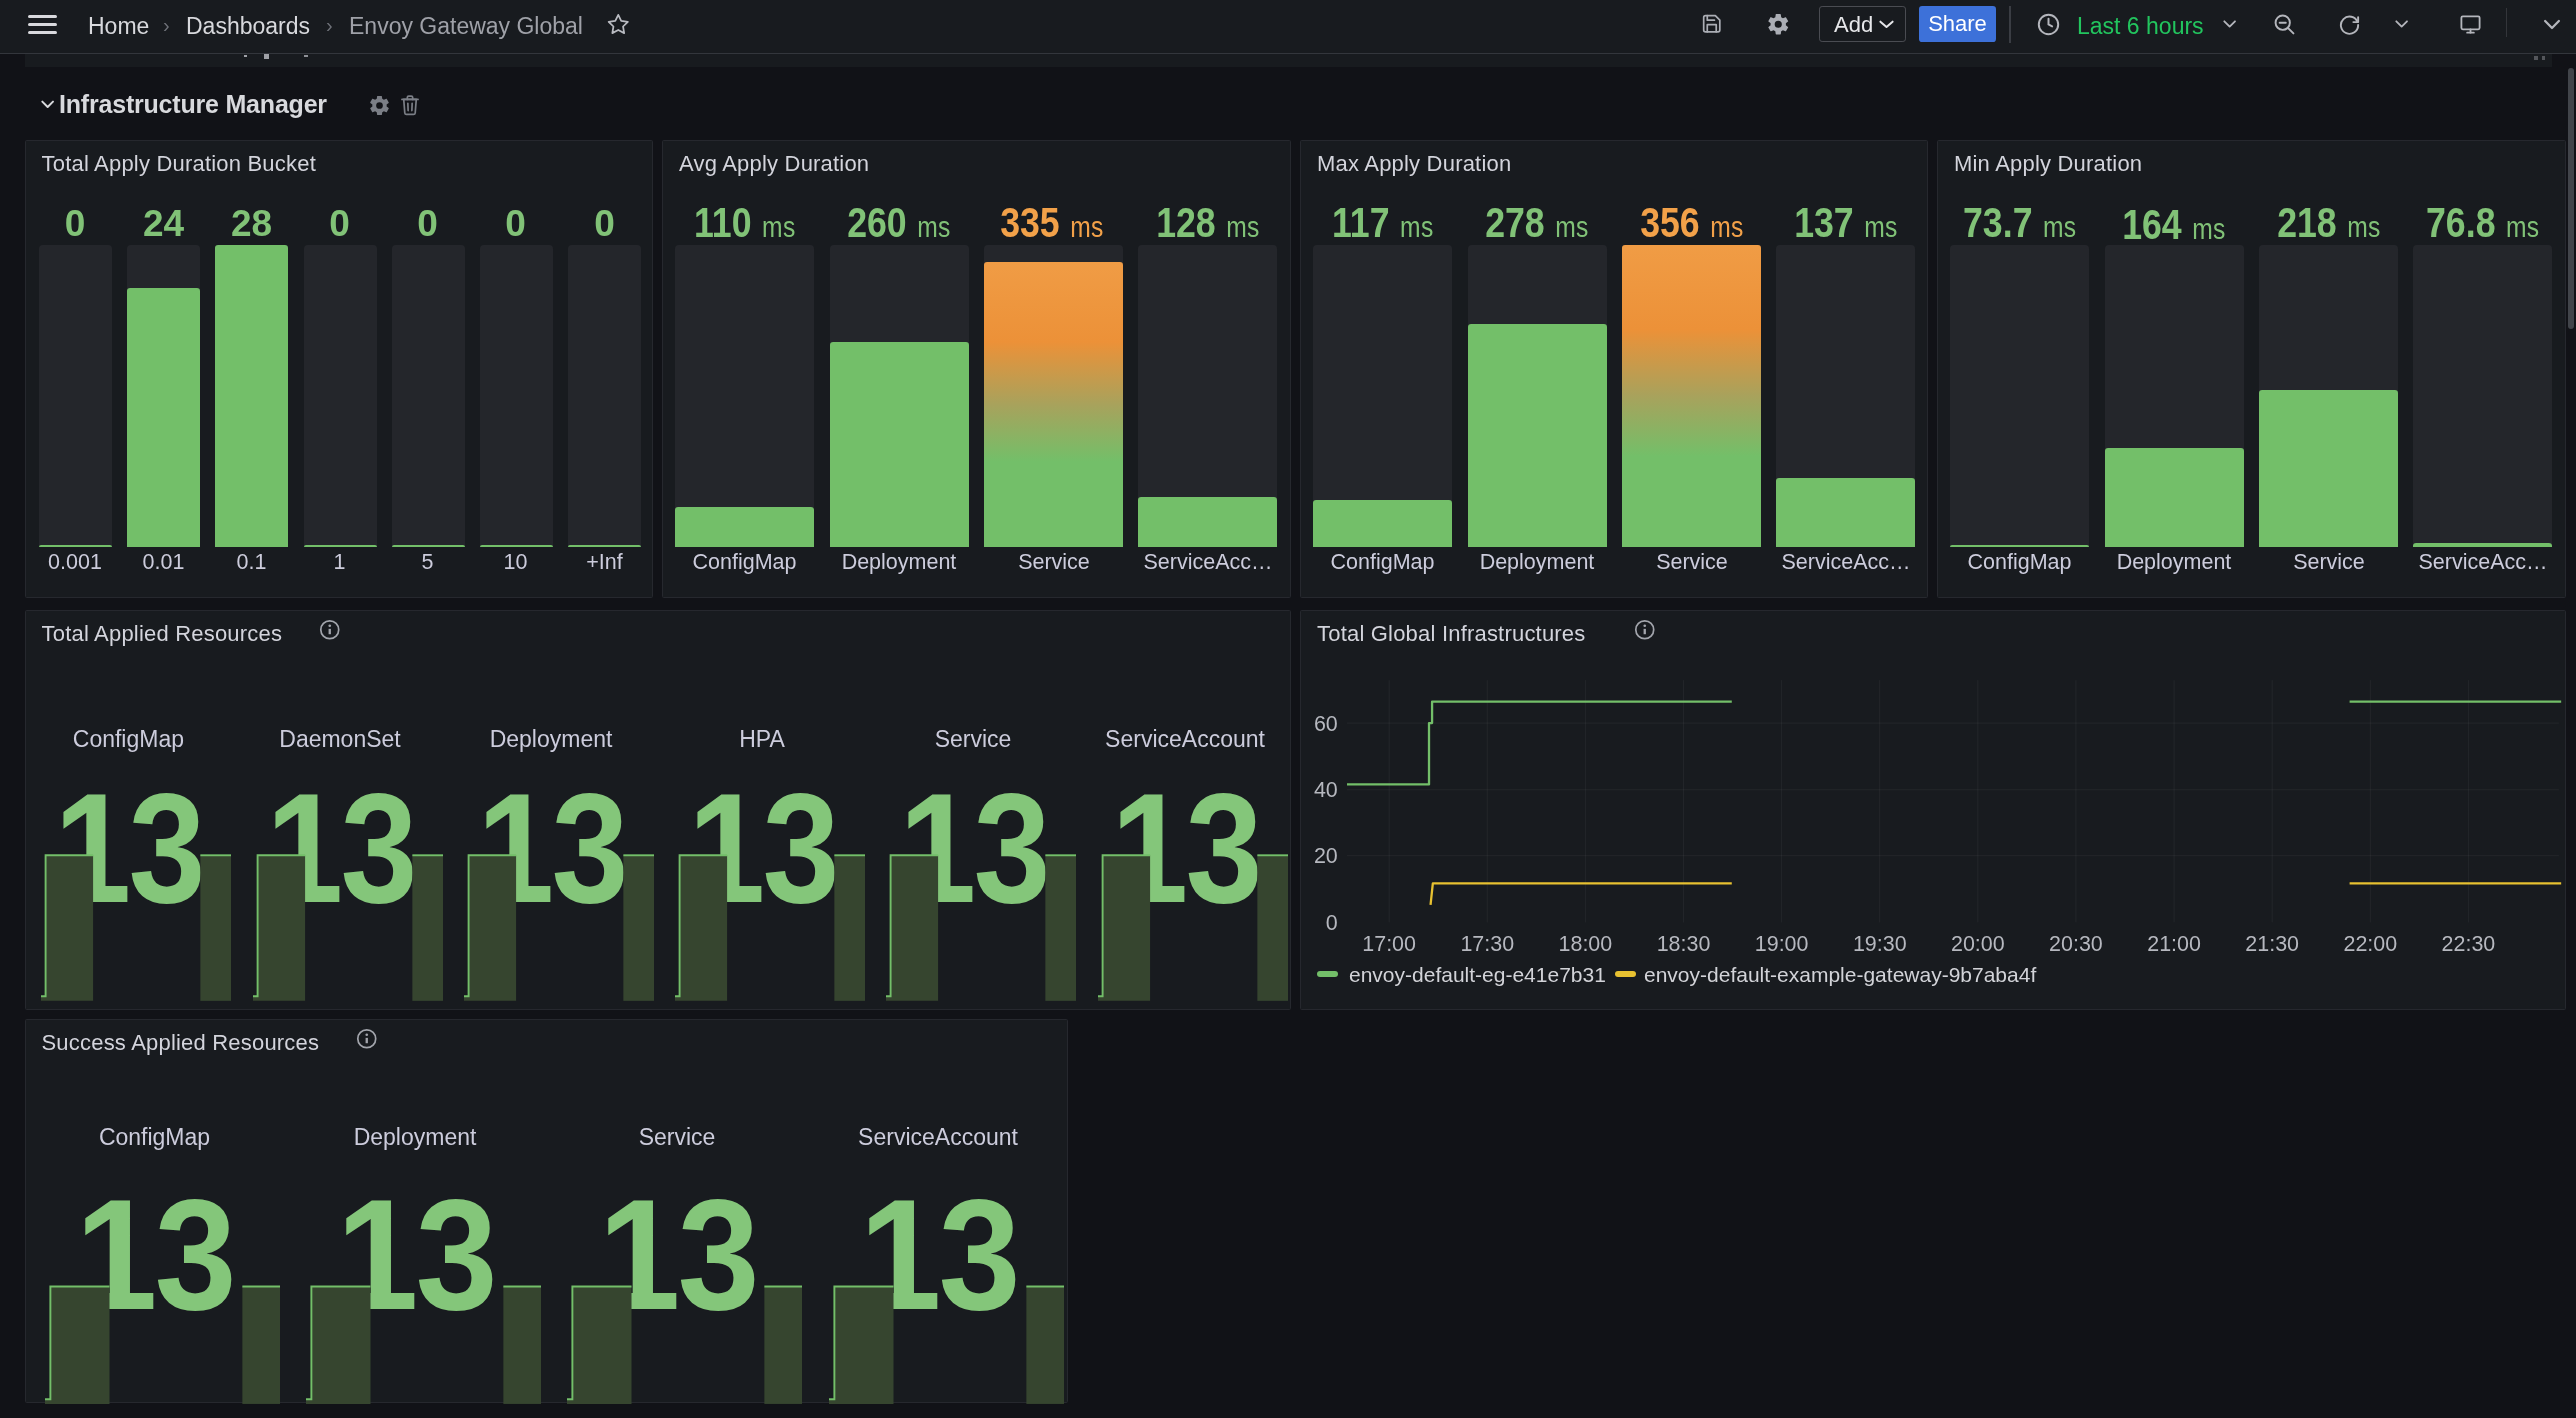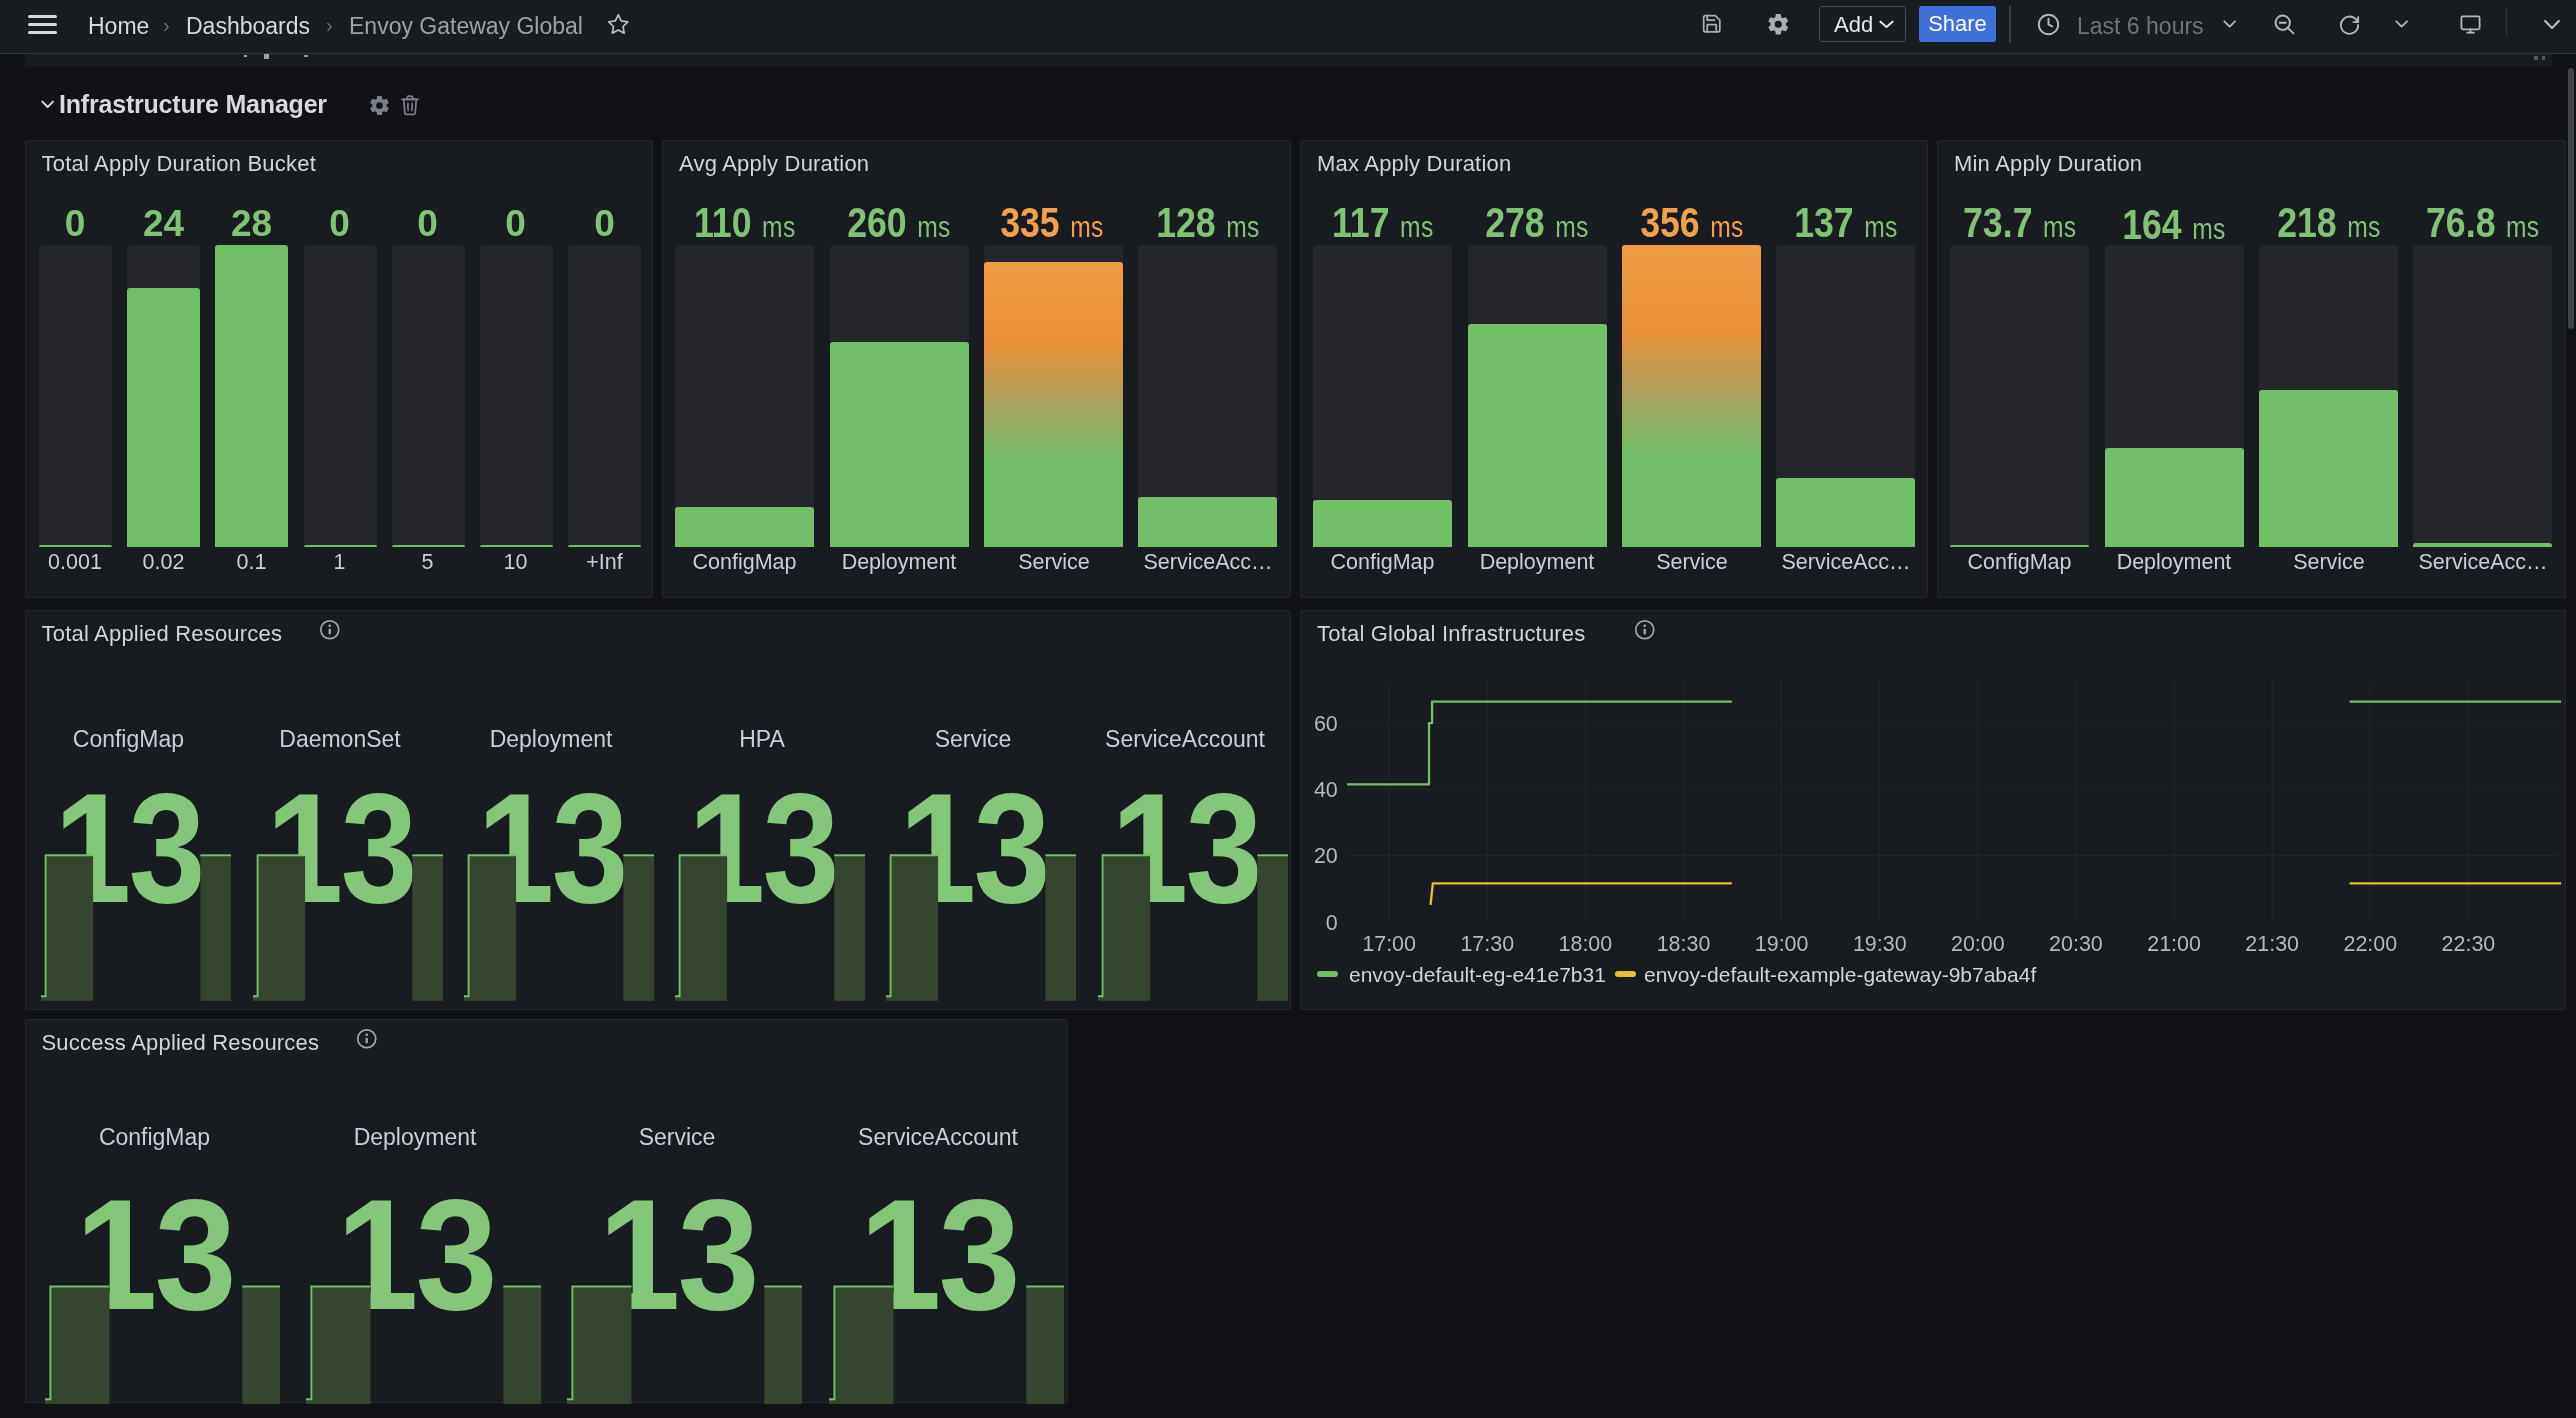--- a/index.html
+++ b/index.html
@@ -77,21 +77,21 @@
         </svg>
     </div>
 
     <div class="abs" style="left:1919px; top:6.1px; width:77px; height:36px; border-radius:3.1px; background:#3d71d9; text-align:center; line-height:35px; font-size:22px; font-weight:500; color:#ffffff;">Share</div>
     <div class="abs" style="left:2009px; top:6.1px; width:1.5px; height:37px; background:#3a3d43;"></div>
 
     <svg class="navicon" style="left:2036px; top:12.3px;" width="25" height="25" viewBox="0 0 24 24" fill="none" stroke="#b4b6bc" stroke-width="1.9" stroke-linecap="round">
       <circle cx="12" cy="12" r="9.3"></circle>
         <polyline points="12 6.5 12 12 15.5 13.8"></polyline>
     </svg>
-    <div class="crumb" style="left:2077px; font-weight:500; color:#737373;">Last 6 hours</div>
+    <div class="crumb" style="left:2077px; font-weight:500; color:#22c55e;">Last 6 hours</div>
     <svg class="navicon" style="left:2222px; top:19px;" width="15.3" height="10.7" viewBox="0 0 20 14" fill="none" stroke="#b4b6bc" stroke-width="2.4" stroke-linecap="round" stroke-linejoin="round">
         <polyline points="3,3 10,10 17,3"></polyline>
       </svg>
 
     <svg class="navicon" style="left:2272px; top:12.3px;" width="24.5" height="24.5" viewBox="0 0 24 24" fill="none" stroke="#b4b6bc" stroke-width="1.9" stroke-linecap="round">
       <circle cx="10.5" cy="10.5" r="7"></circle>
         <line x1="15.8" y1="15.8" x2="21" y2="21"></line>
         <line x1="7.5" y1="10.5" x2="13.5" y2="10.5"></line>
     </svg>
 
@@ -142,21 +142,21 @@
     <div class="track" style="left:13px; top:104px; width:73px; height:302px;">
       <div class="bar" style="height:2.3px;"></div>
     </div>
     <div class="bval" style="left:1.5px; top:64px; width:96px; font-size:37px; line-height:37px;">0</div>
     <div class="blab" style="left:1.5px; top:409px; width:96px;">0.001</div>
     <div class="track" style="left:101px; top:104px; width:73px; height:302px;">
       <div class="bar" style="height:2.3px;"></div>
       <div class="bar" style="height:259px;"></div>
     </div>
     <div class="bval" style="left:90px; top:64px; width:96px; font-size:37px; line-height:37px;">24</div>
-    <div class="blab" style="left:90px; top:409px; width:96px;">0.02</div>
+    <div class="blab" style="left:90px; top:409px; width:96px;">0.01</div>
     <div class="track" style="left:189px; top:104px; width:73px; height:302px;">
       <div class="bar" style="height:2.3px;"></div>
       <div class="bar" style="height:302px;"></div>
     </div>
     <div class="bval" style="left:178px; top:64px; width:96px; font-size:37px; line-height:37px;">28</div>
     <div class="blab" style="left:178px; top:409px; width:96px;">0.1</div>
     <div class="track" style="left:278px; top:104px; width:73px; height:302px;">
       <div class="bar" style="height:2.3px;"></div>
     </div>
     <div class="bval" style="left:266px; top:64px; width:96px; font-size:37px; line-height:37px;">0</div>

